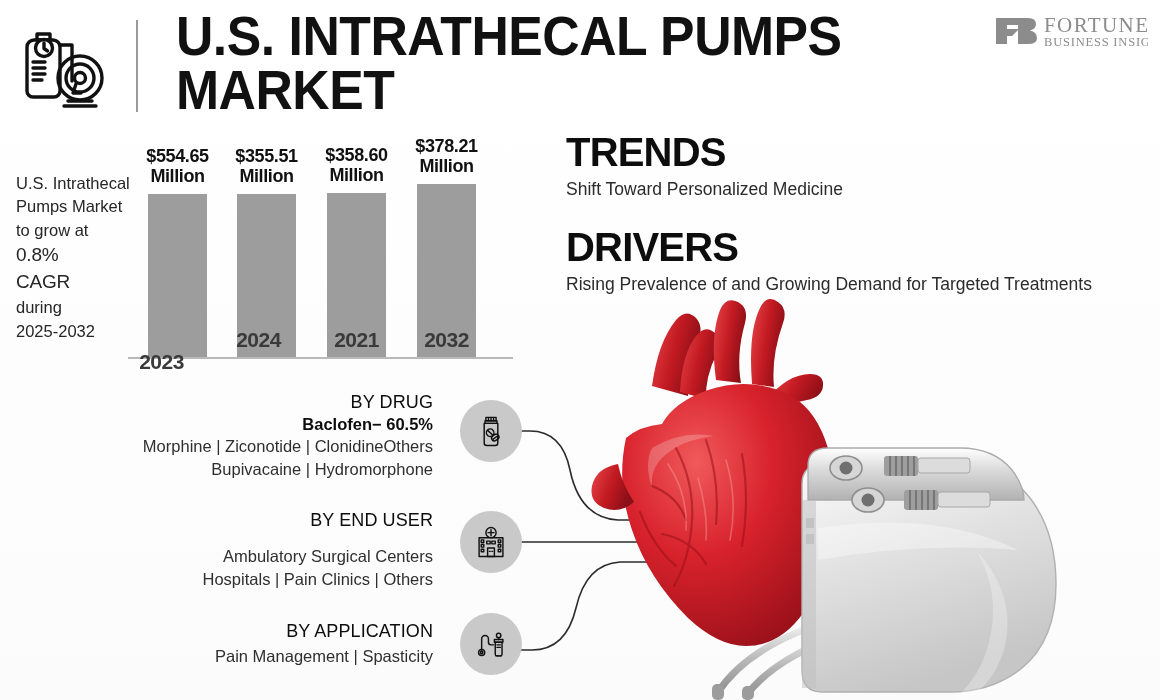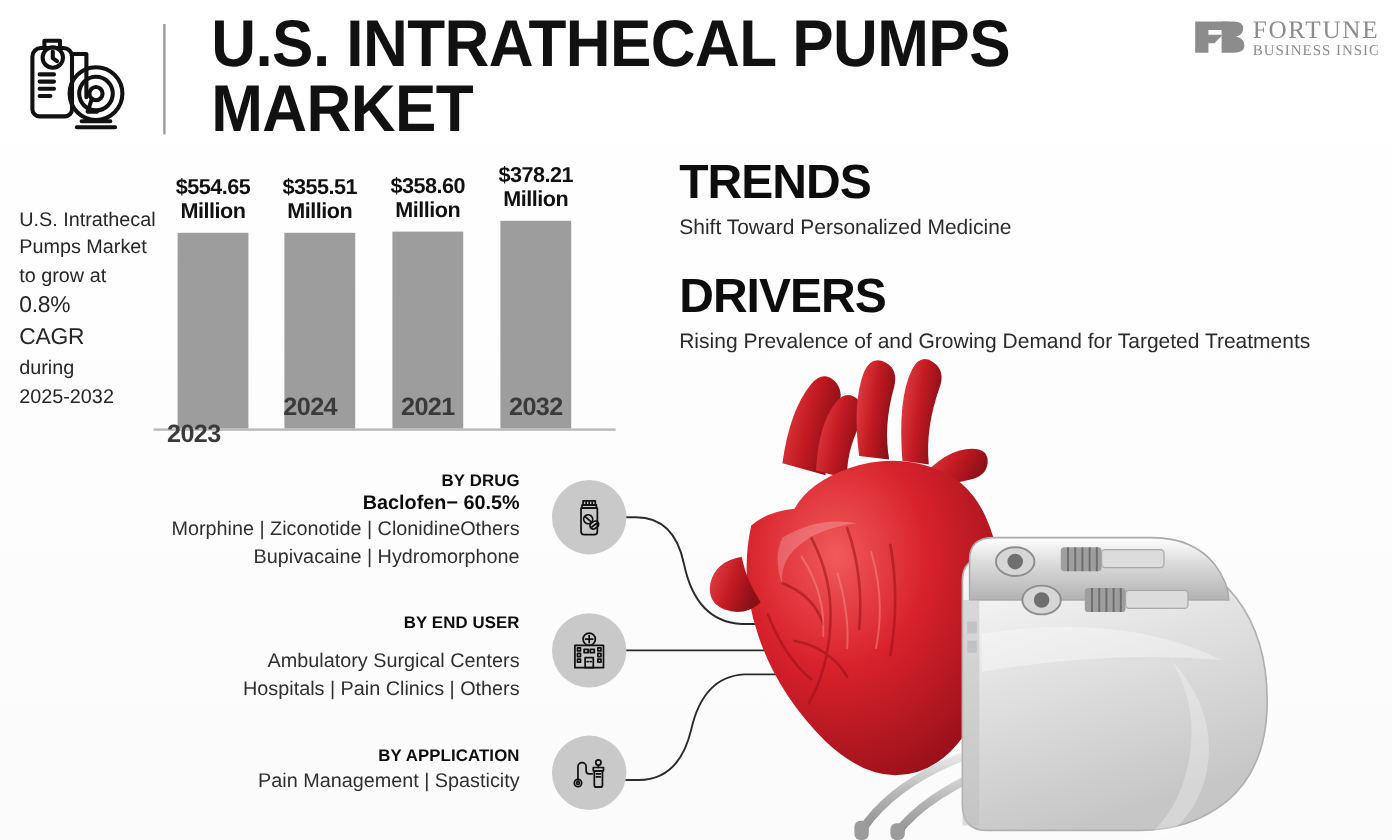--- a/index.html
+++ b/index.html
@@ -54,21 +54,21 @@
   
   .td { position:absolute; left:566px; }
   .td-h { font-size:40px; font-weight:bold; letter-spacing:-0.8px; color:#0d0d0d; line-height:1; }
   .td-s { font-size:17.5px; color:#2b2b2b; margin-top:7px; line-height:1.25; }
   #trends { top:132px; }
   #drivers { top:227px; }
 
   
   .seg { position:absolute; }
   .seg-text { position:absolute; text-align:right; }
-  .seg-title { font-size:14px; font-weight:bold; color:#0d0d0d; letter-spacing:0.1px; }
+  .seg-title { font-size:18px; font-weight:normal; color:#0d0d0d; letter-spacing:0.1px; }
   .seg-sub { font-size:16.5px; font-weight:bold; color:#0d0d0d; margin-top:2px; }
   .seg-list { font-size:16.5px; color:#2f2f2f; line-height:1.28; margin-top:2px; white-space:nowrap; }
   .seg-circle {
     position:absolute; width:62px; height:62px; border-radius:50%;
     background:#c9c9c9; display:flex; align-items:center; justify-content:center;
   }
   .connector { position:absolute; left:470px; top:392px; width:230px; height:290px; pointer-events:none; }
 
   
   .artwork { position:absolute; left:556px; top:288px; width:604px; height:412px; }

